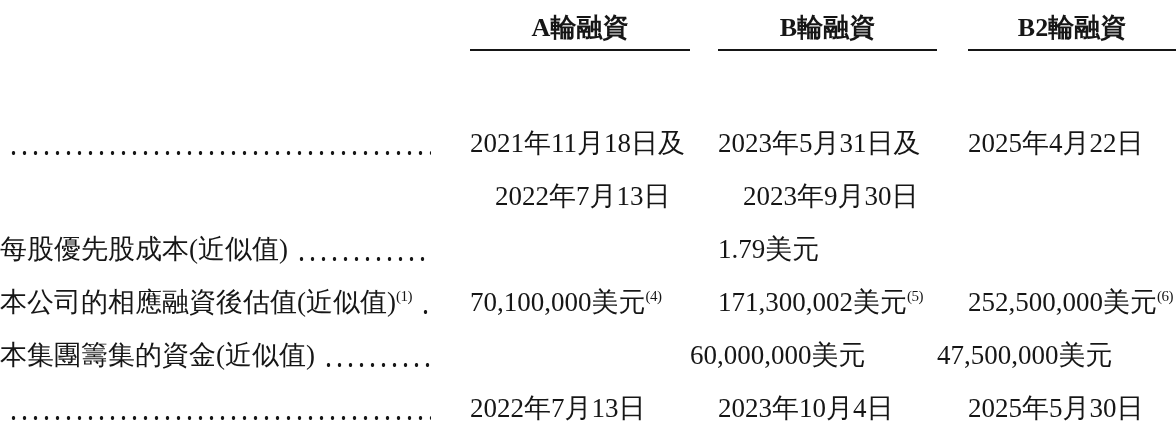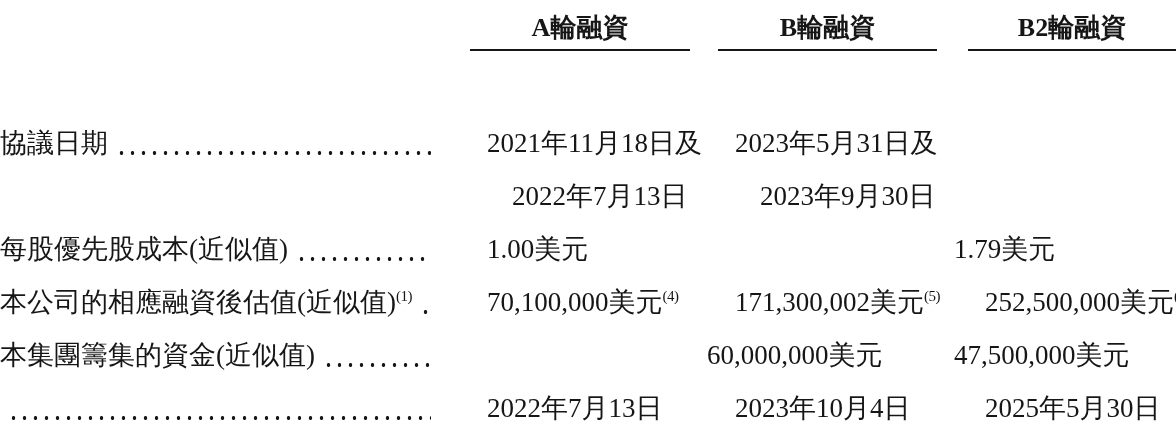--- a/index.html
+++ b/index.html
@@ -40,21 +40,21 @@
   .leader {
     flex: 1;
     height: 4px;
     align-self: flex-end;
     margin: 0 14px 15px 8px;
     background-image: radial-gradient(circle, #161616 1.6px, transparent 2.1px);
     background-size: 11px 4px;
     background-repeat: repeat-x;
     background-position: left center;
   }
-  .val { overflow: visible; margin-left: 17px; }
+  .val { overflow: visible; }
   .indent { padding-left: 25px; }
   .supr {
     font-size: 15px;
     line-height: 0;
     vertical-align: 10px;
     letter-spacing: -0.5px;
   }
 </style>
 </head>
 <body>
@@ -74,47 +74,46 @@
     <div></div>
     <div class="hcell">
       <span>B2輪融資</span>
     </div>
   </div>
 
   <div class="tbody">
 
     <div class="grid-row line">
       <div class="label-cell">
-        <span><span>協議日期</span><sup class="supr"></sup></span>
         <span class="leader"></span>
       </div>
       <div></div>
       <div class="val"><span>2021年11月18日及</span></div>
       <div></div>
       <div class="val"><span>2023年5月31日及</span></div>
       <div></div>
+      <div class="val"><span>2025年4月22日</span></div>
     </div>
 
     <div class="grid-row line">
       <div class="label-cell"></div>
       <div></div>
       <div class="val indent"><span>2022年7月13日</span></div>
       <div></div>
       <div class="val indent"><span>2023年9月30日</span></div>
       <div></div>
       <div class="val indent"><span></span></div>
     </div>
 
     <div class="grid-row line">
       <div class="label-cell">
         <span><span>每股優先股成本(近似值)</span><sup class="supr"></sup></span>
         <span class="leader"></span>
       </div>
       <div></div>
-      <div class="val"><span>1.00美元</span><sup class="supr"></sup></div>
       <div></div>
       <div></div>
       <div class="val"><span>1.79美元</span><sup class="supr"></sup></div>
     </div>
 
     <div class="grid-row line">
       <div class="label-cell">
         <span><span>本公司的相應融資後估值(近似值)</span><sup class="supr">(1)</sup></span>
         <span class="leader"></span>
       </div>

